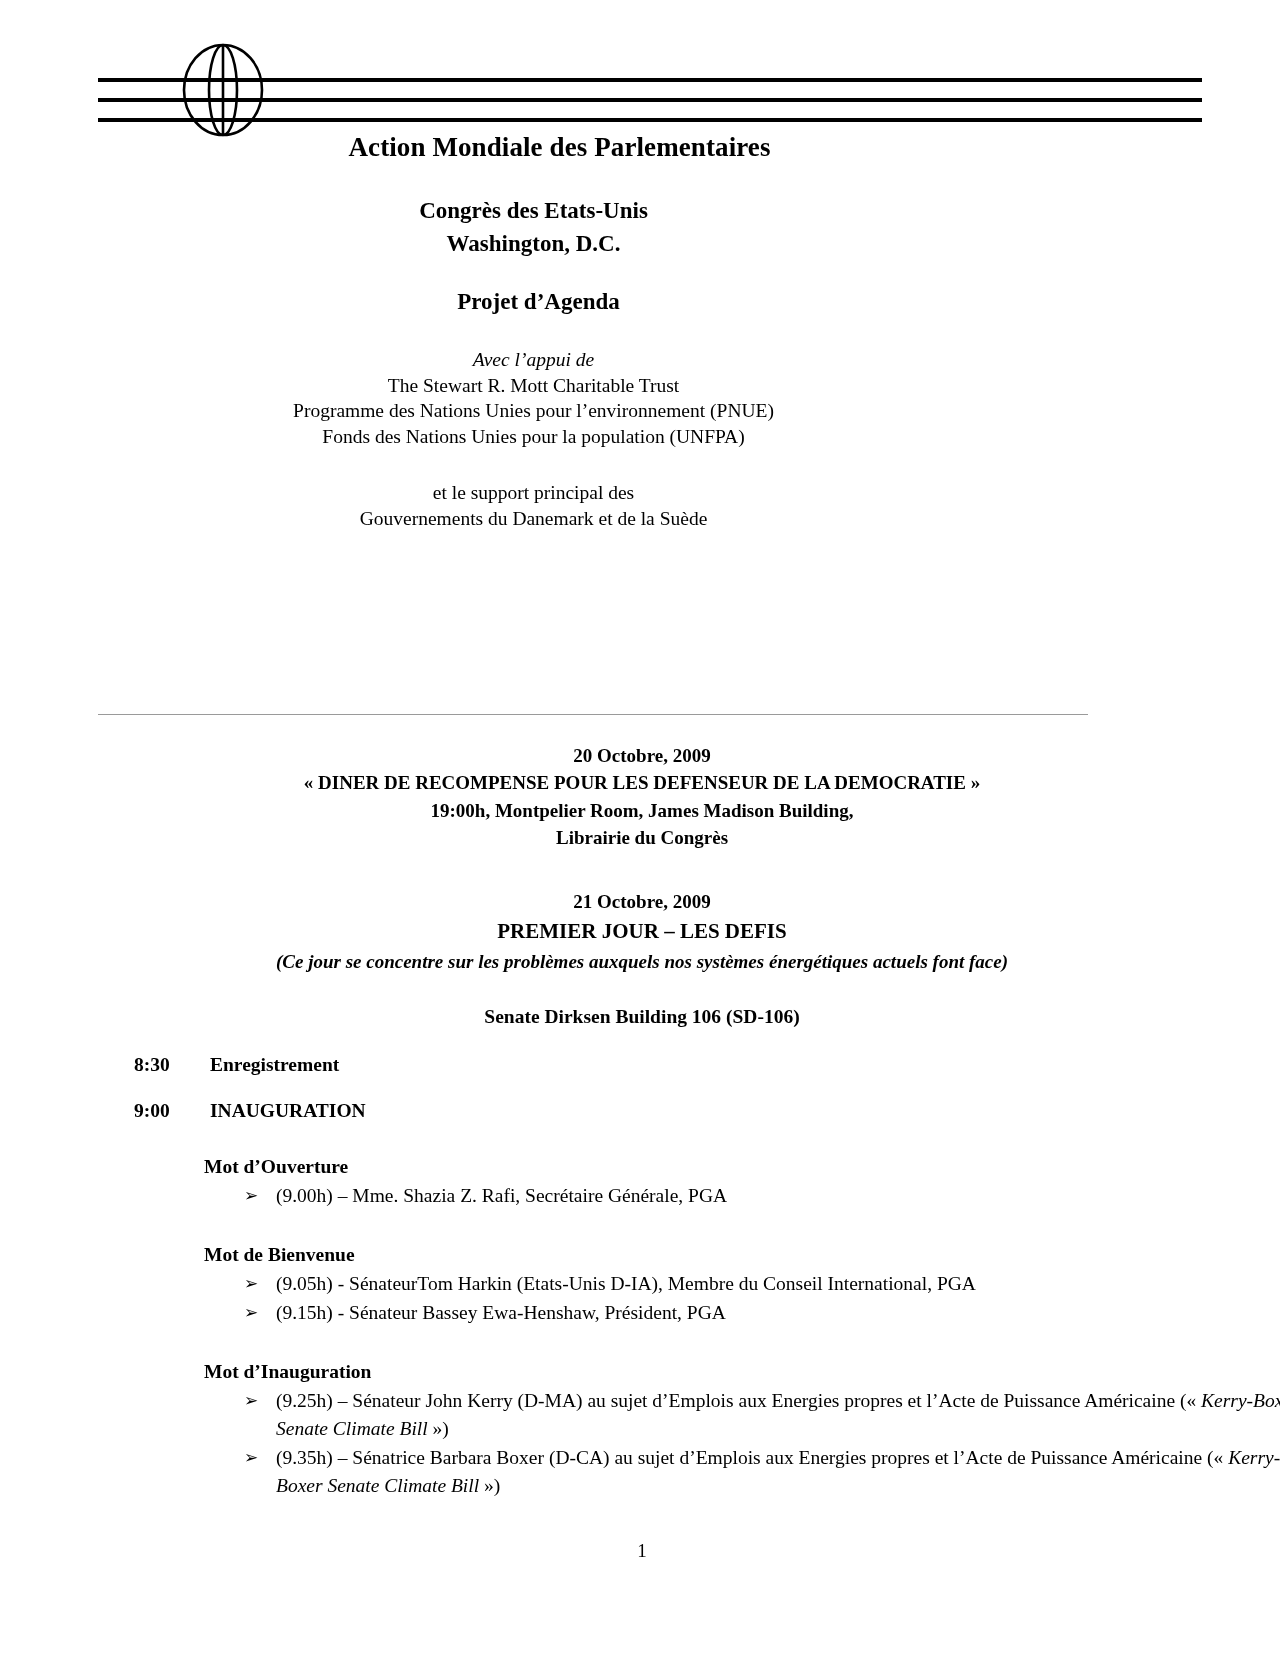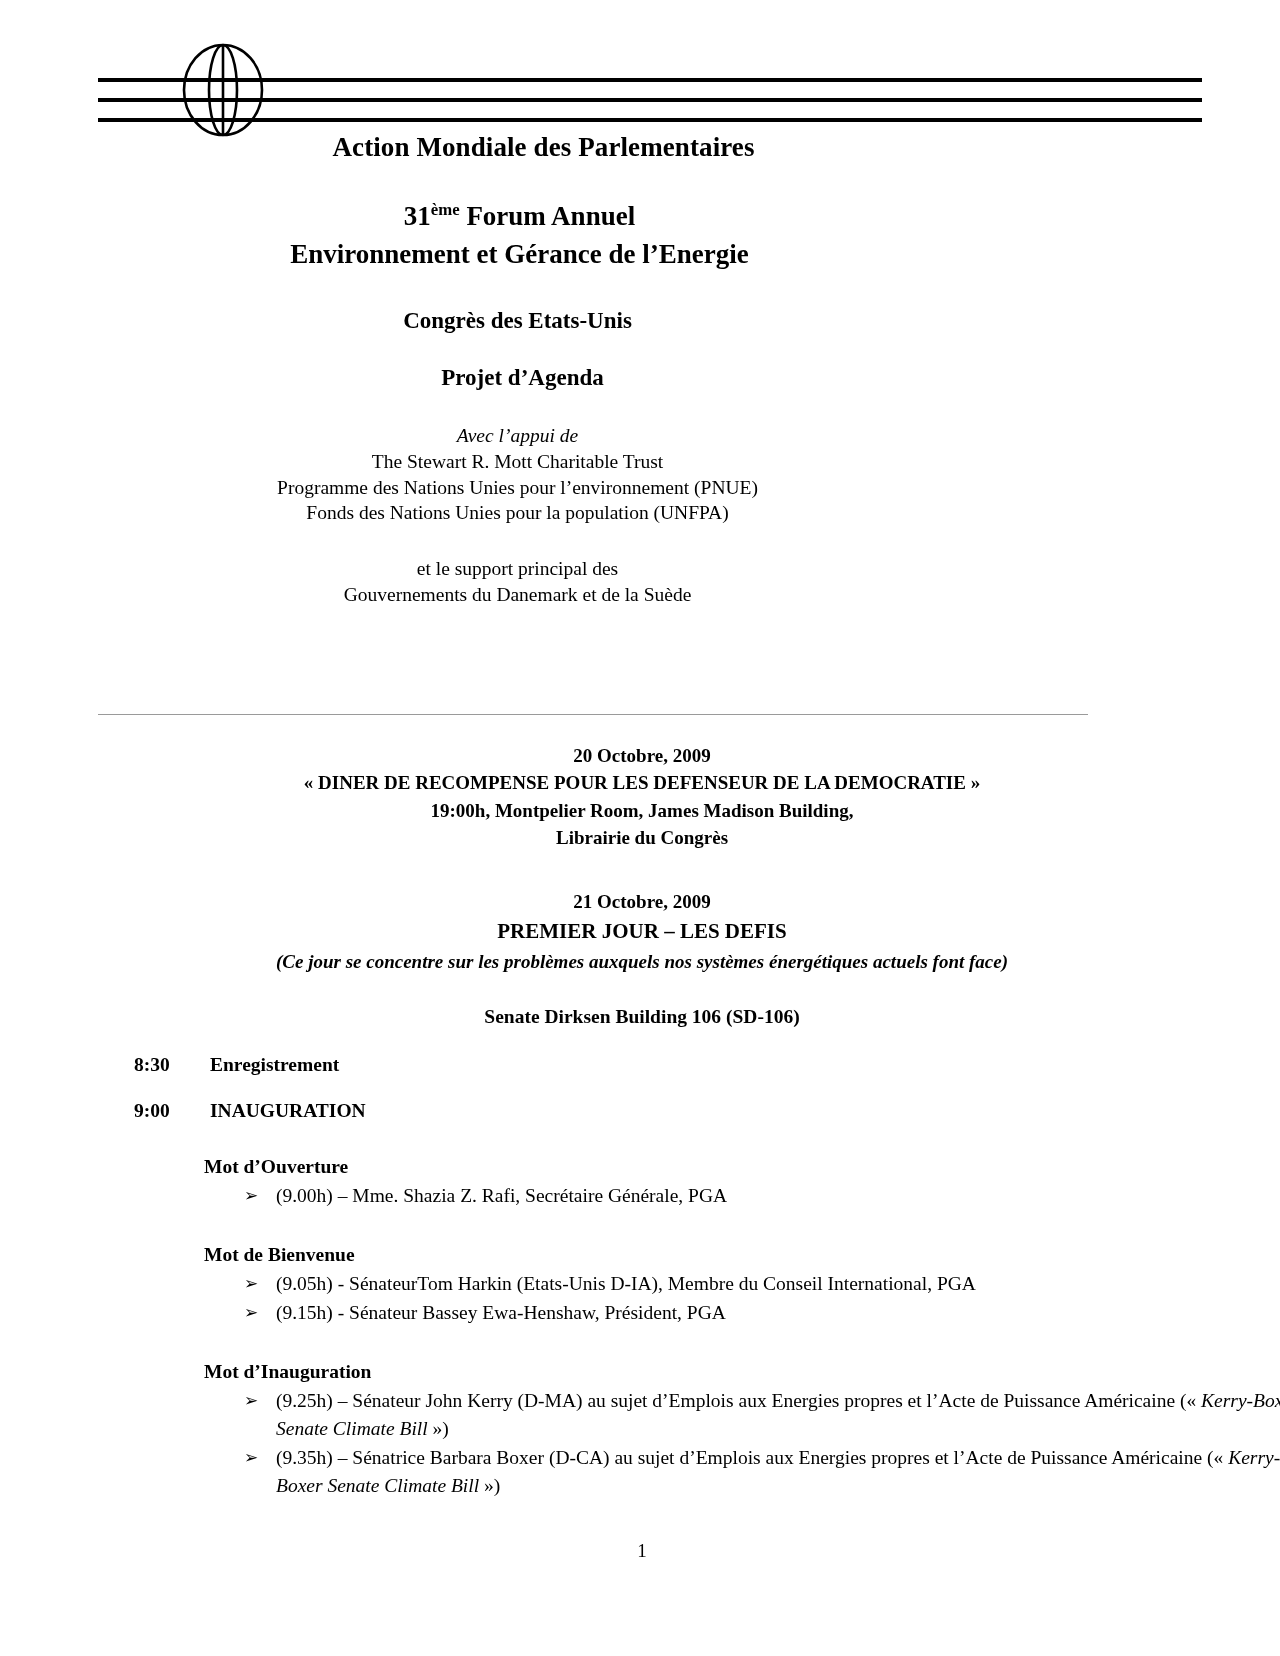--- a/index.html
+++ b/index.html
@@ -50,21 +50,21 @@
     position: absolute;
     left: 182px;
     top: 42px;
     width: 82px;
     height: 96px;
   }
 
   
   .title-block {
     position: absolute;
-    left: 0;
+    left: 16px;
     top: 132px;
     width: 1033px;
     text-align: center;
   }
   .org-name {
     font-size: 27px;
     font-weight: bold;
     letter-spacing: 0.1px;
     padding-left: 54px;
     line-height: 1.18;
@@ -241,27 +241,24 @@
     <svg class="globe" viewBox="0 0 82 96">
       <ellipse cx="41" cy="48" rx="39" ry="45" fill="none" stroke="#000" stroke-width="2.6"></ellipse>
       <ellipse cx="41" cy="48" rx="14" ry="45" fill="none" stroke="#000" stroke-width="2.6"></ellipse>
       <line x1="41" y1="3" x2="41" y2="93" stroke="#000" stroke-width="2.6"></line>
     </svg>
   </div>
 
   <div class="title-block">
     <div class="org-name">Action Mondiale des Parlementaires</div>
 
-    <div class="forum-lines">
-      <div><span>31</span><span class="sup">ème</span><span> Forum Annuel</span></div>
-      <div>Environnement et Gérance de l’Energie</div>
-    </div>
 
     <div class="venue-lines">
       <div>Congrès des Etats-Unis</div>
+      <div>Washington, D.C.</div>
     </div>
 
     <div class="agenda-line">Projet d’Agenda</div>
 
     <div class="support-block">
       <div class="it">Avec l’appui de</div>
       <div>The Stewart R. Mott Charitable Trust</div>
       <div>Programme des Nations Unies pour l’environnement (PNUE)</div>
       <div>Fonds des Nations Unies pour la population (UNFPA)</div>
     </div>

